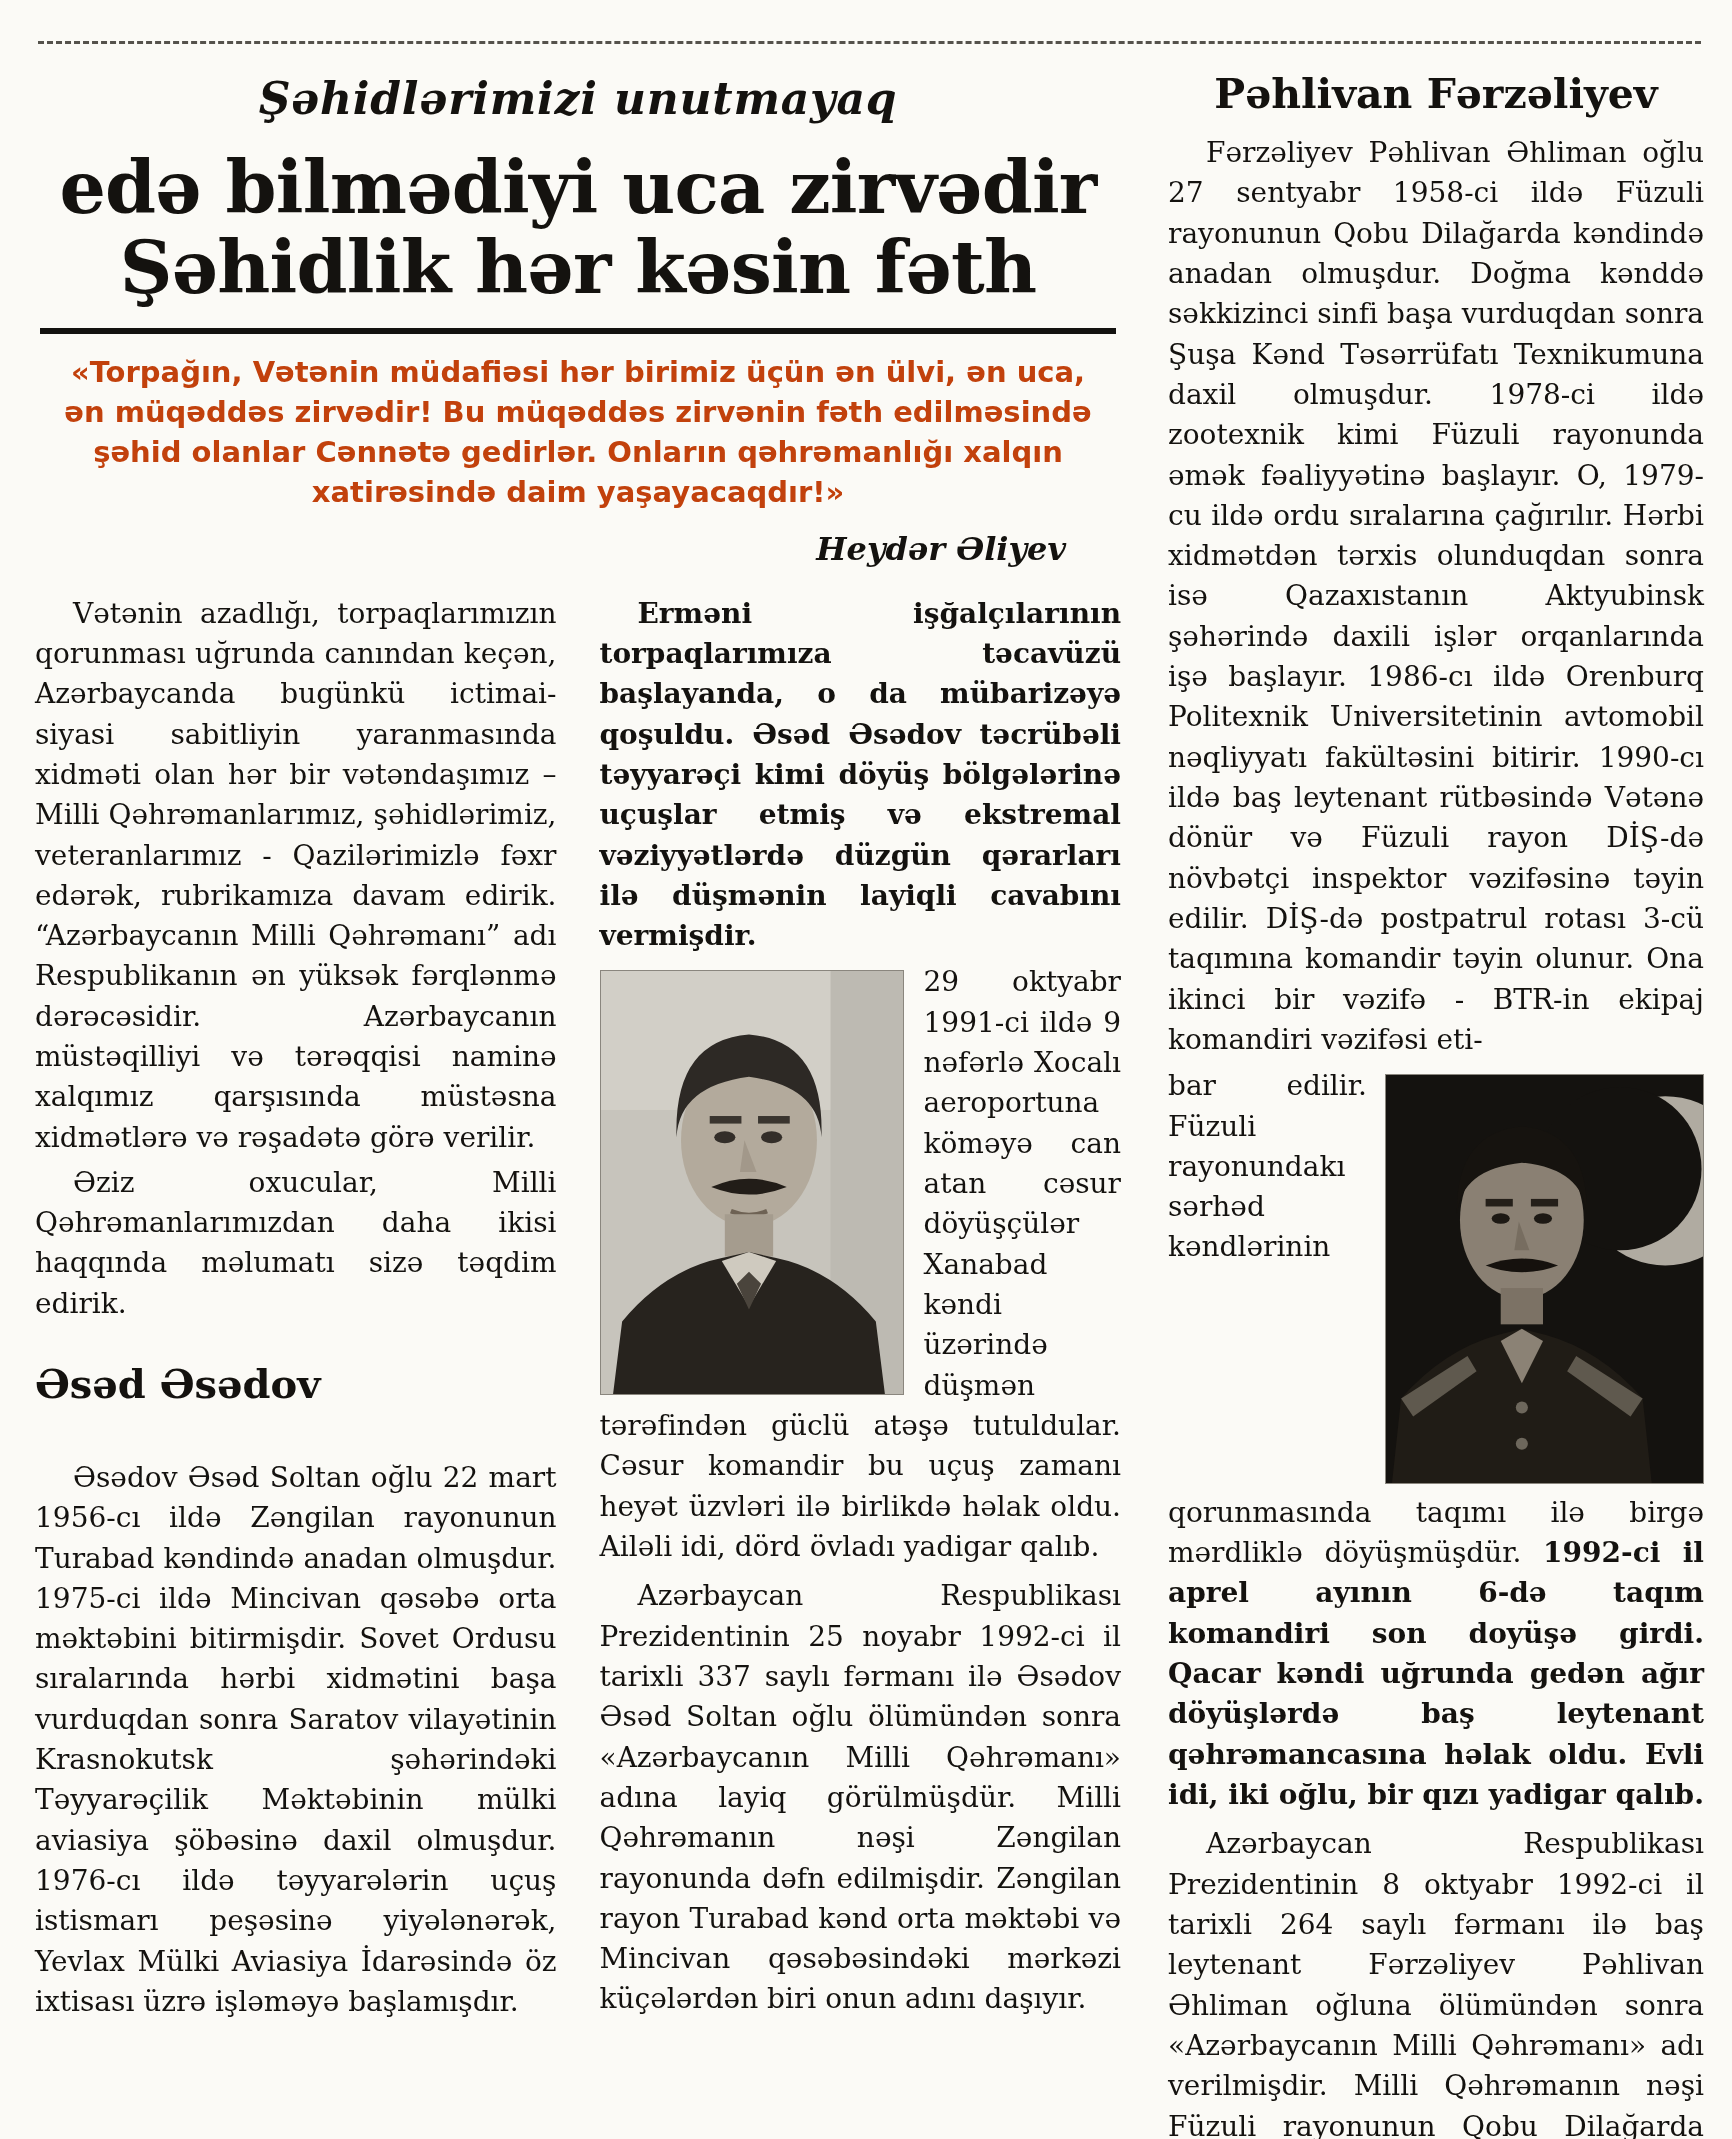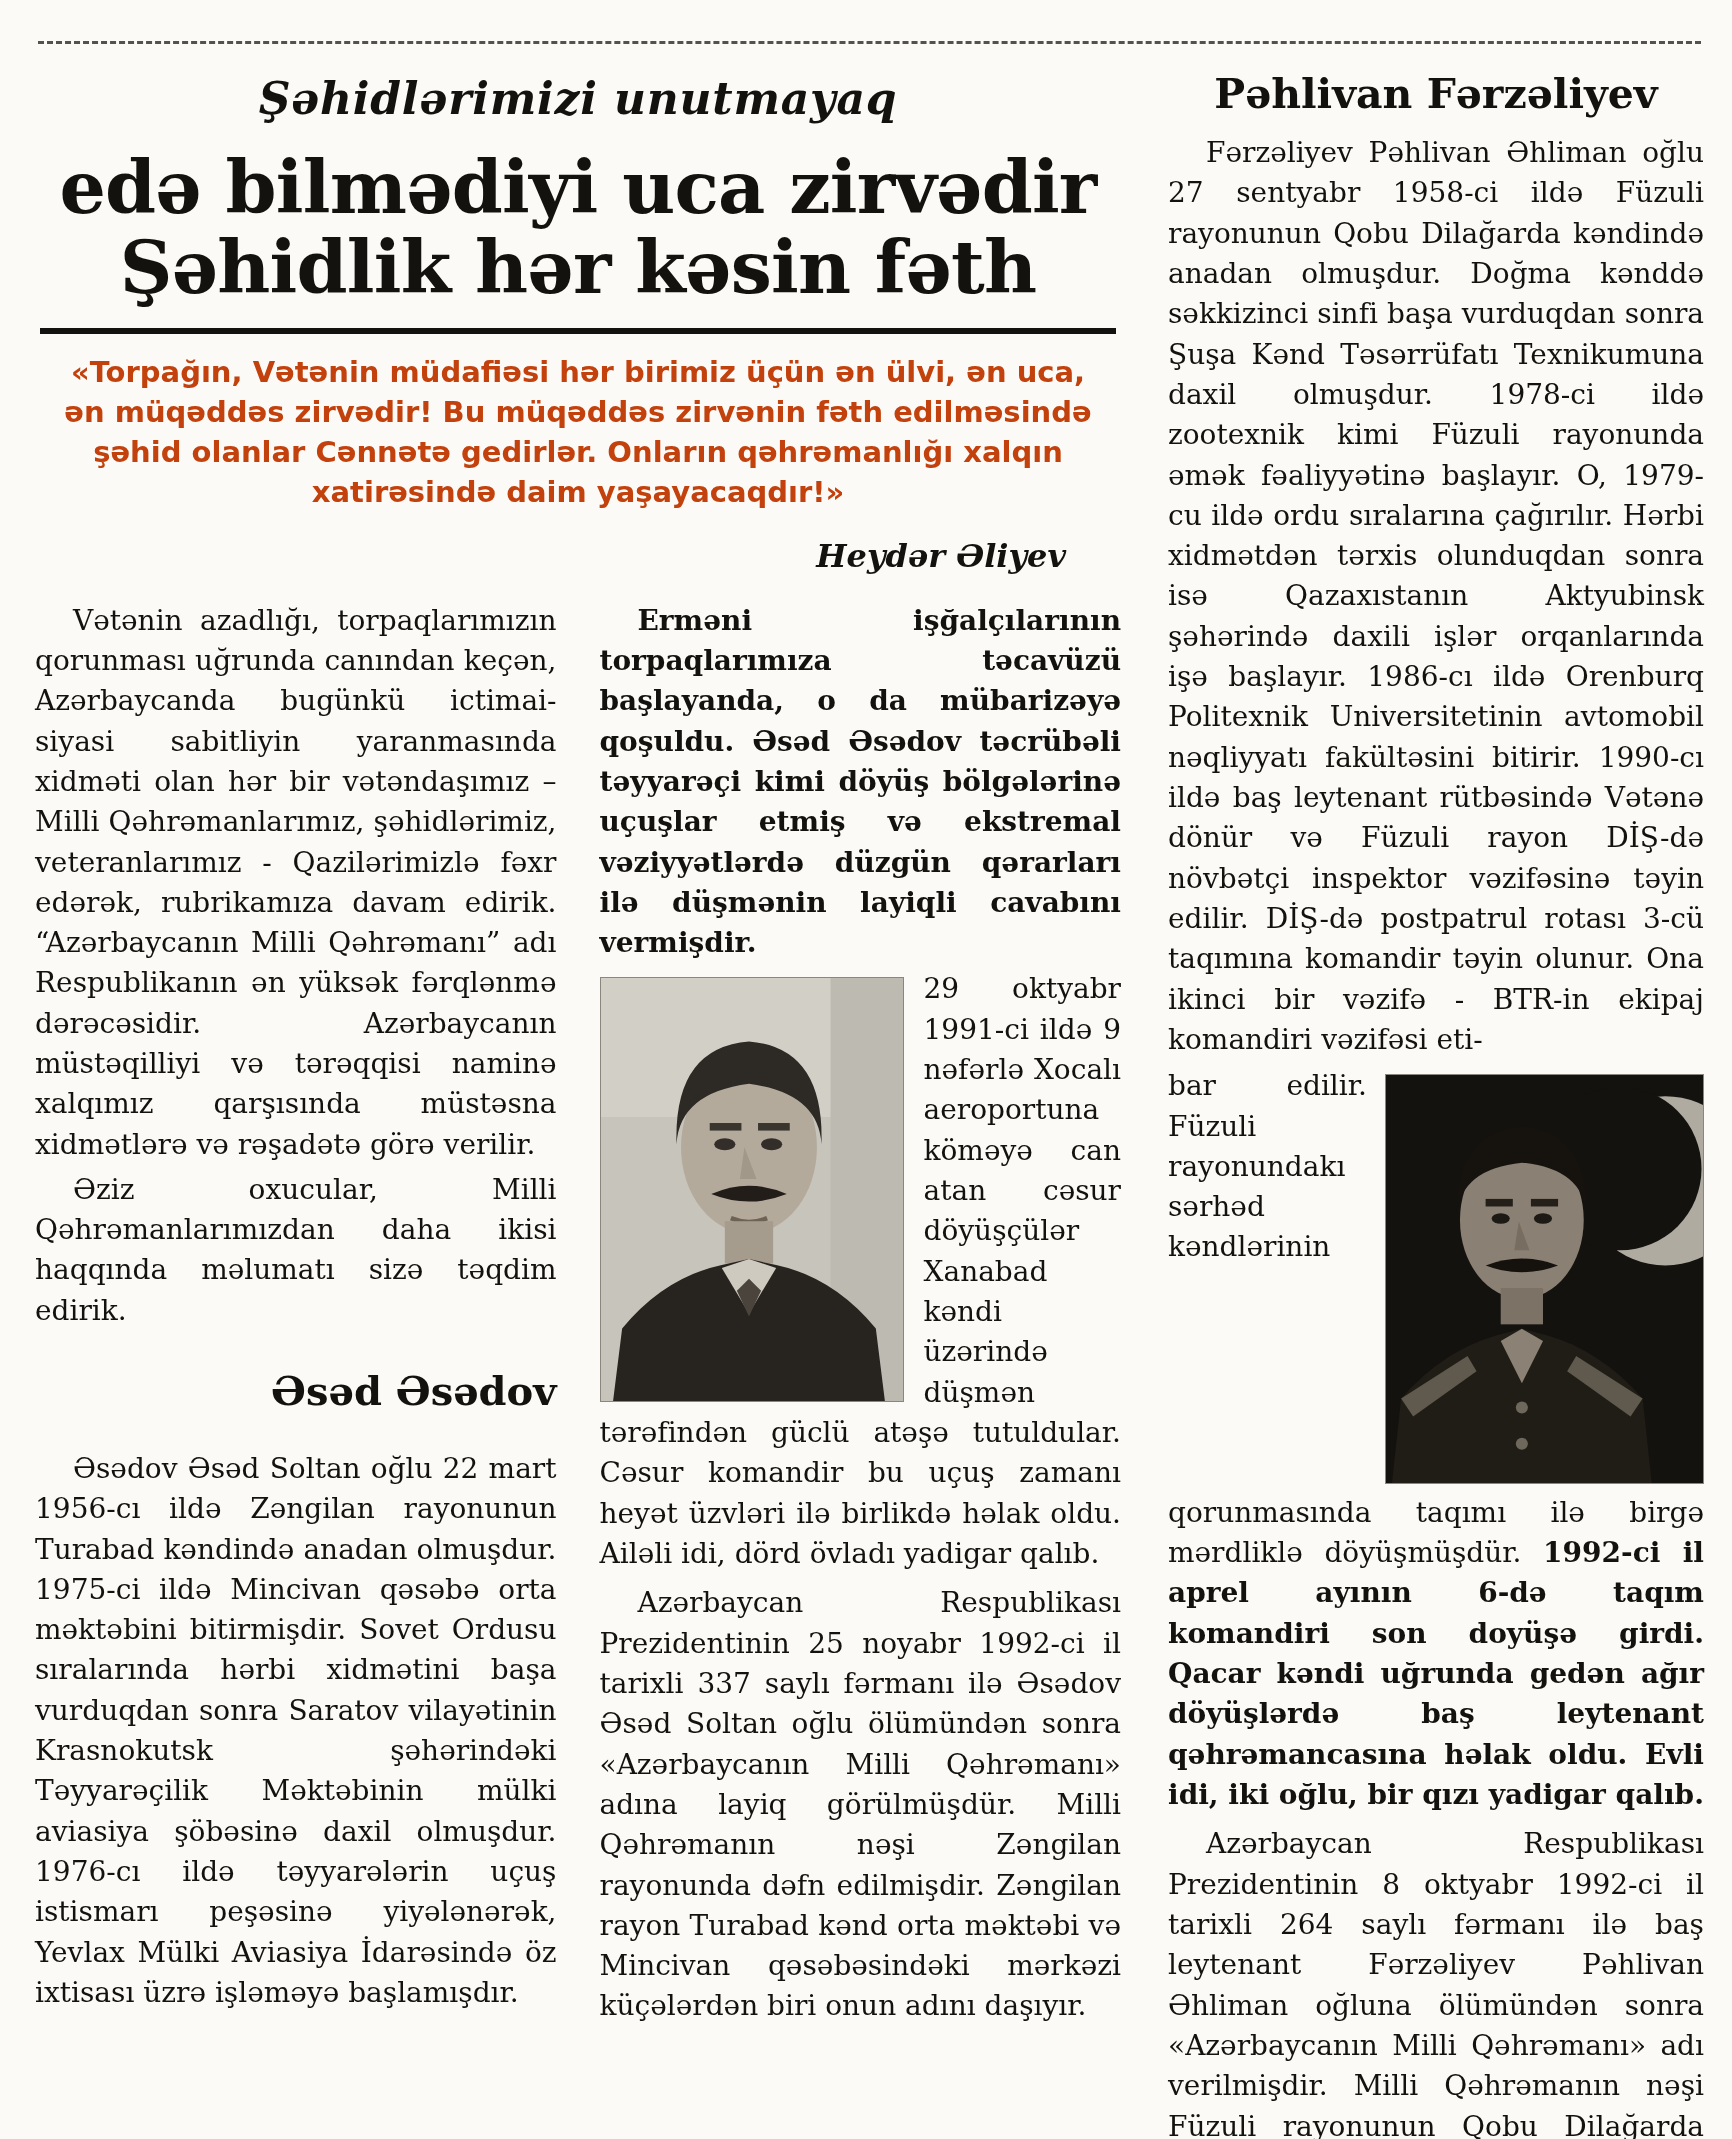--- a/index.html
+++ b/index.html
@@ -30,34 +30,34 @@
   }
   .headline .hl-line { display:block; }
   .headline-rule { border-top:6.8px solid #131210; margin:20px 4.6px 18px; }
   .quote {
     font-family:"DejaVu Sans","Liberation Sans",sans-serif;
     font-weight:bold; font-size:29px; line-height:1.38;
     text-align:center; padding:0 26px; color:#c2410c;
   }
   .quote-author {
     text-align:right; font-weight:bold; font-style:italic;
-    font-size:32px; padding-right:55px; margin:25px 0 26px;
+    font-size:32px; padding-right:55px; margin:18px 0 26px;
   }
 
   .columns { display:flex; gap:43px; }
   .col { flex:1; min-width:0; }
 
   .body { font-size:28px; line-height:1.44; text-align:justify; }
   .indent { text-indent:38px; }
   p.body { margin:0 0 4.6px; }
   .lead-bold { font-weight:bold; }
 
   .section-heading {
-    text-align:right; font-weight:bold; font-size:40px;
-    margin:36px 0 35px;
+    text-align:left; font-weight:bold; font-size:40px;
+    margin:36px 0 51px;
   }
   .side-heading {
     text-align:center; font-weight:bold; font-size:41px;
     margin:0 0 15px;
   }
 
   .photo-flow { display:flow-root; margin:6px 0 4.6px; }
   .photo { border:1.5px solid #8a867e; background:#c7c4bc; }
   .photo svg { display:block; width:100%; height:100%; }
   .photo-left  { float:left;  width:304px; height:425px; margin:7.6px 20px 7.6px 0; }

